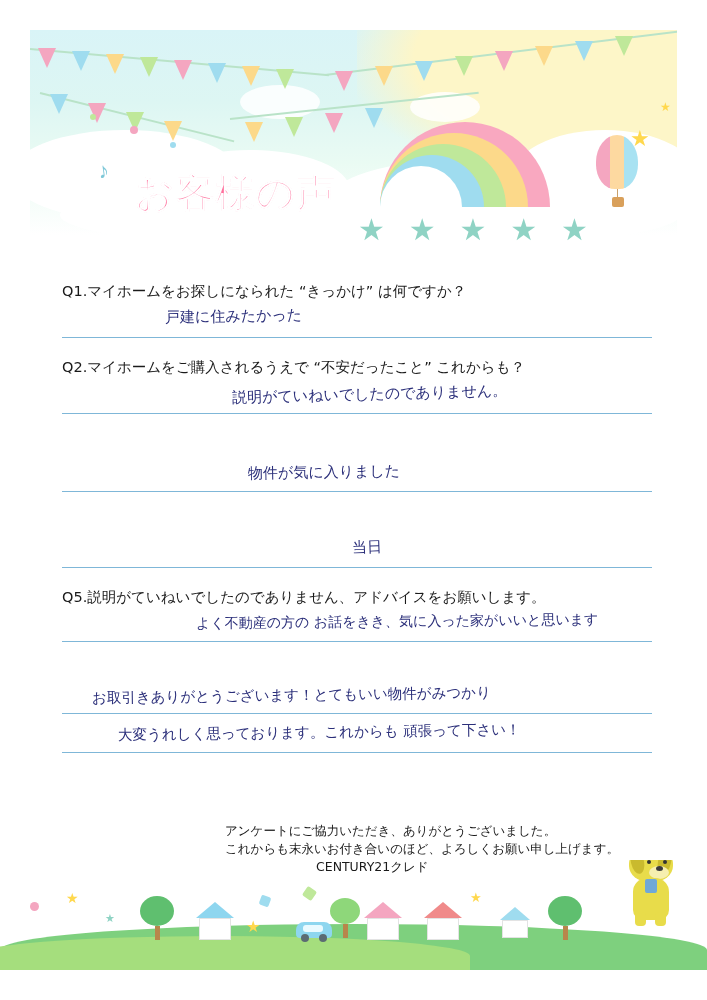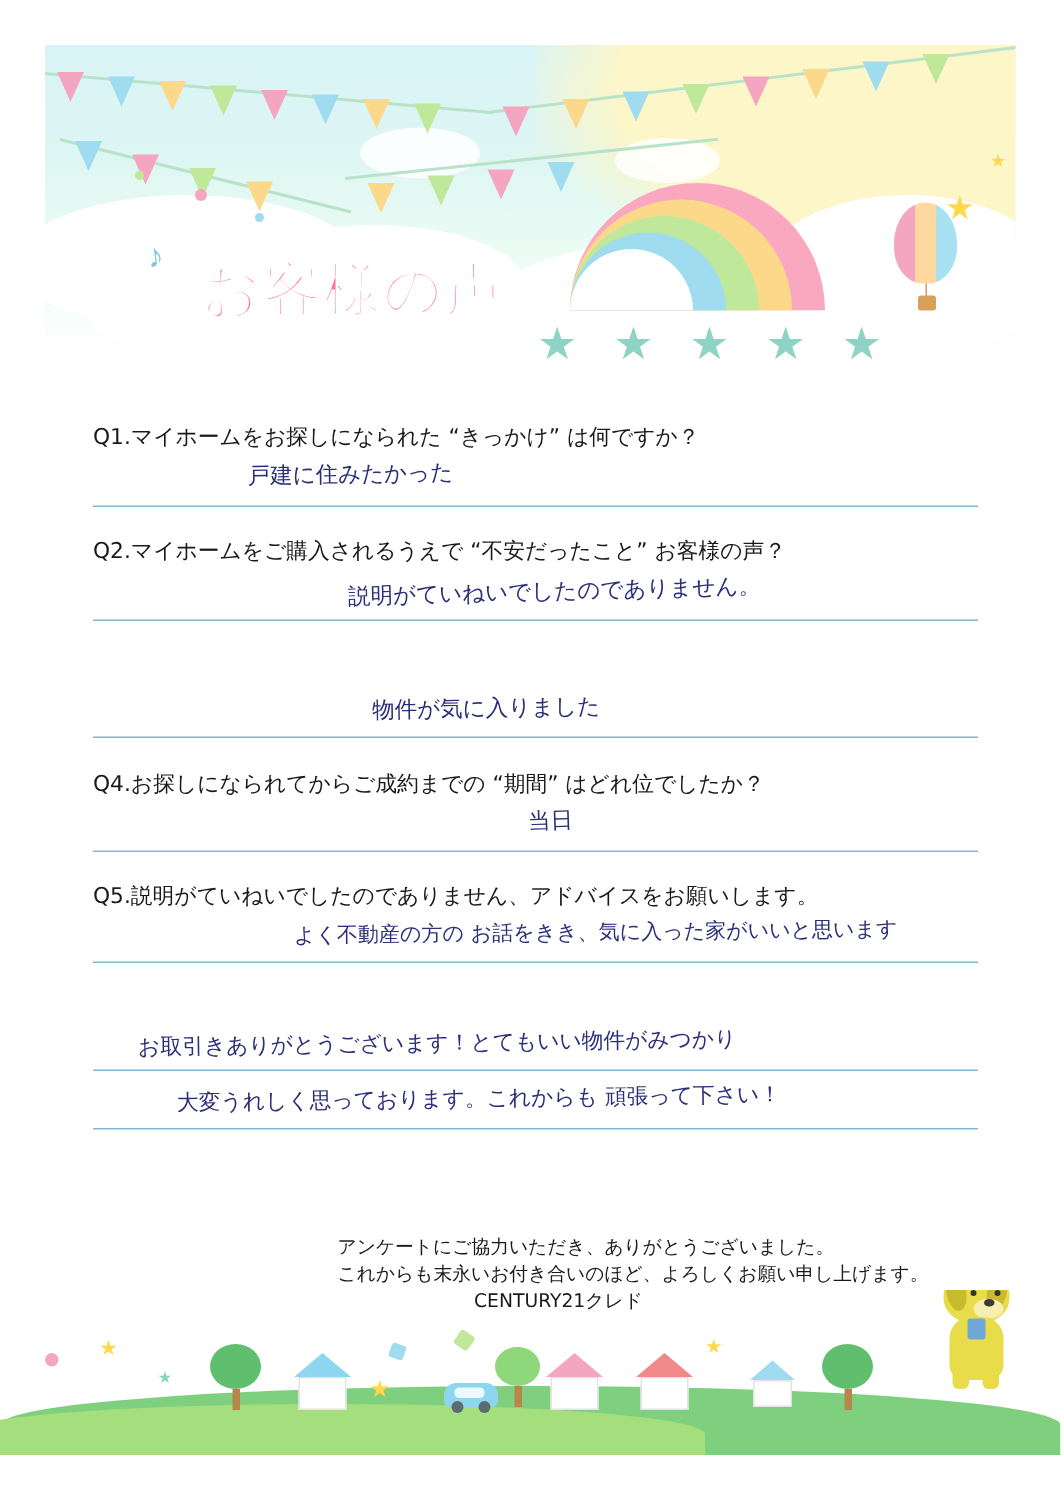--- a/index.html
+++ b/index.html
@@ -226,31 +226,28 @@
     <span>★</span>
   </div>
 
   <div class="q" style="top:282px;">
     <div class="qtext">Q1.マイホームをお探しになられた “きっかけ” は何ですか？</div>
   </div>
   <div class="hand" style="left:165px;top:307px;font-size:15px;transform:rotate(-1deg);">戸建に住みたかった</div>
   <div class="ansline" style="top:337px;"></div>
 
   <div class="q" style="top:358px;">
-    <div class="qtext">Q2.マイホームをご購入されるうえで “不安だったこと” お客様の声？</div>
+    <div class="qtext">Q2.マイホームをご購入されるうえで “不安だったこと” これからも？</div>
   </div>
   <div class="hand" style="left:232px;top:385px;font-size:15px;transform:rotate(-1.5deg);">説明がていねいでしたのでありません。</div>
   <div class="ansline" style="top:413px;"></div>
 
   <div class="hand" style="left:248px;top:463px;font-size:15px;transform:rotate(-1deg);">物件が気に入りました</div>
   <div class="ansline" style="top:491px;"></div>
 
-  <div class="q" style="top:513px;">
-    <div class="qtext">Q4.お探しになられてからご成約までの “期間” はどれ位でしたか？</div>
-  </div>
   <div class="hand" style="left:352px;top:538px;font-size:15px;transform:rotate(-2deg);">当日</div>
   <div class="ansline" style="top:567px;"></div>
 
   <div class="q" style="top:588px;">
     <div class="qtext">Q5.説明がていねいでしたのでありません、アドバイスをお願いします。</div>
   </div>
   <div class="hand" style="left:196px;top:613px;font-size:14px;transform:rotate(-0.6deg);">よく不動産の方の お話をきき、気に入った家がいいと思います</div>
   <div class="ansline" style="top:641px;"></div>
 
   <div class="hand" style="left:92px;top:686px;font-size:14.5px;transform:rotate(-0.8deg);">お取引きありがとうございます！とてもいい物件がみつかり</div>

